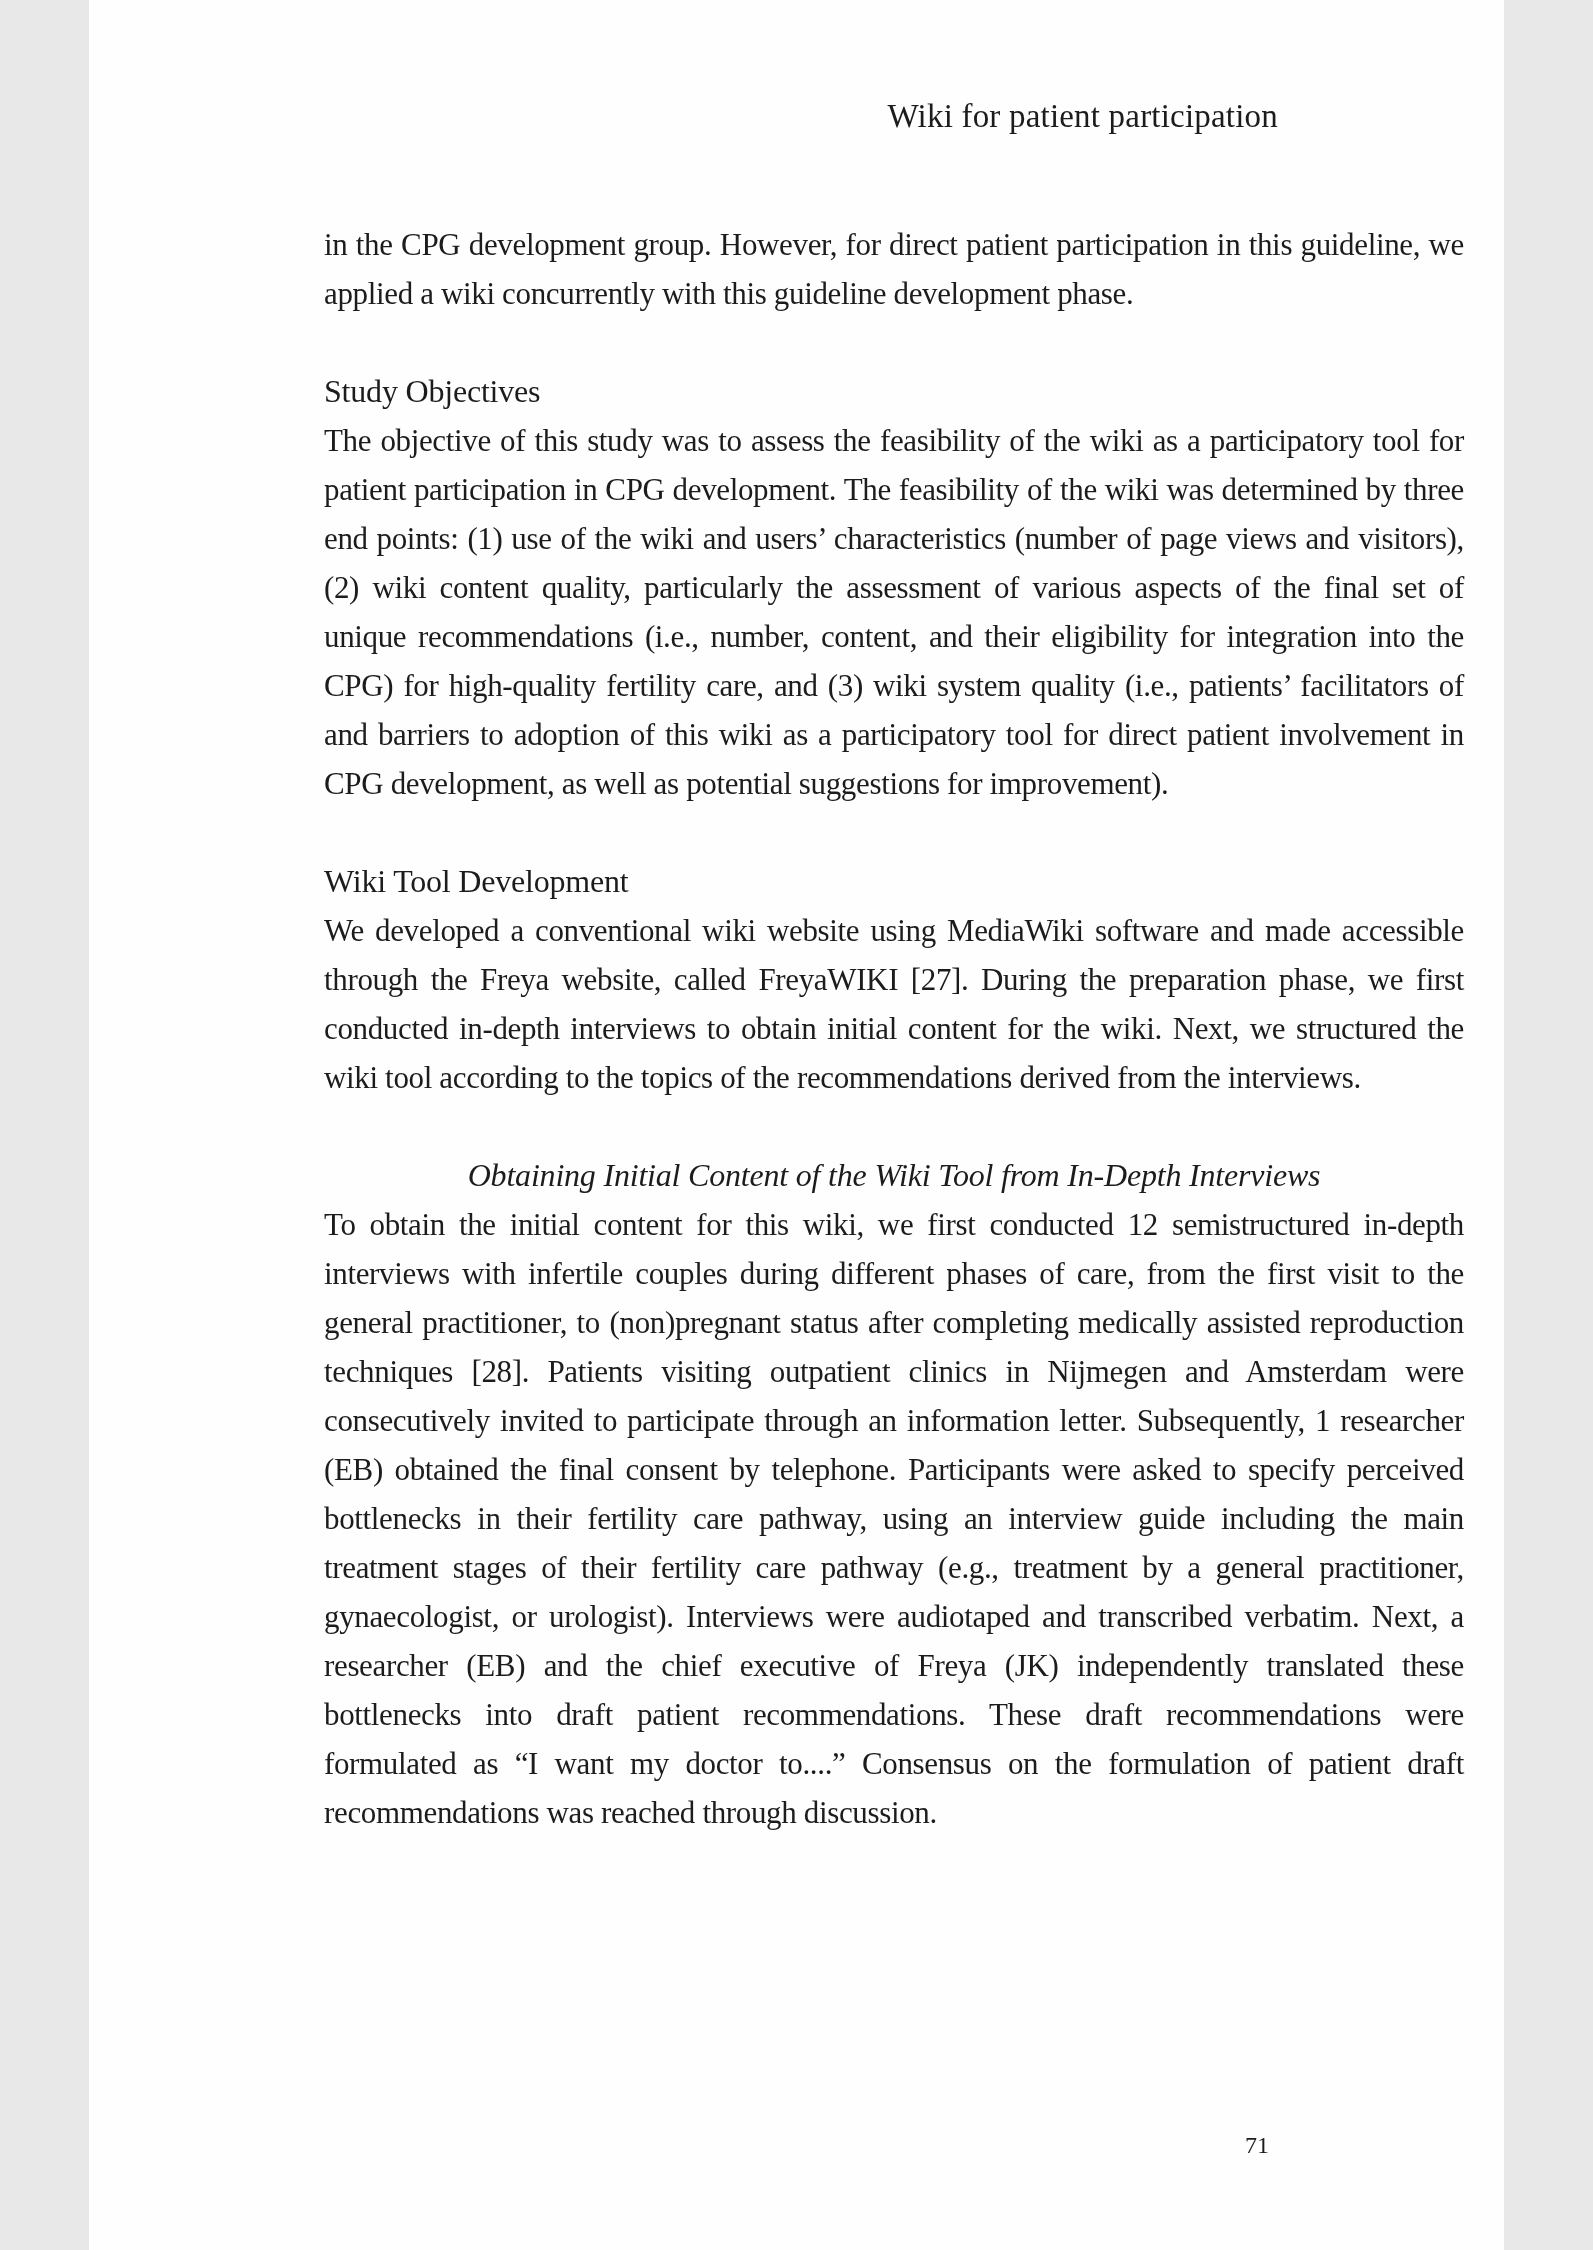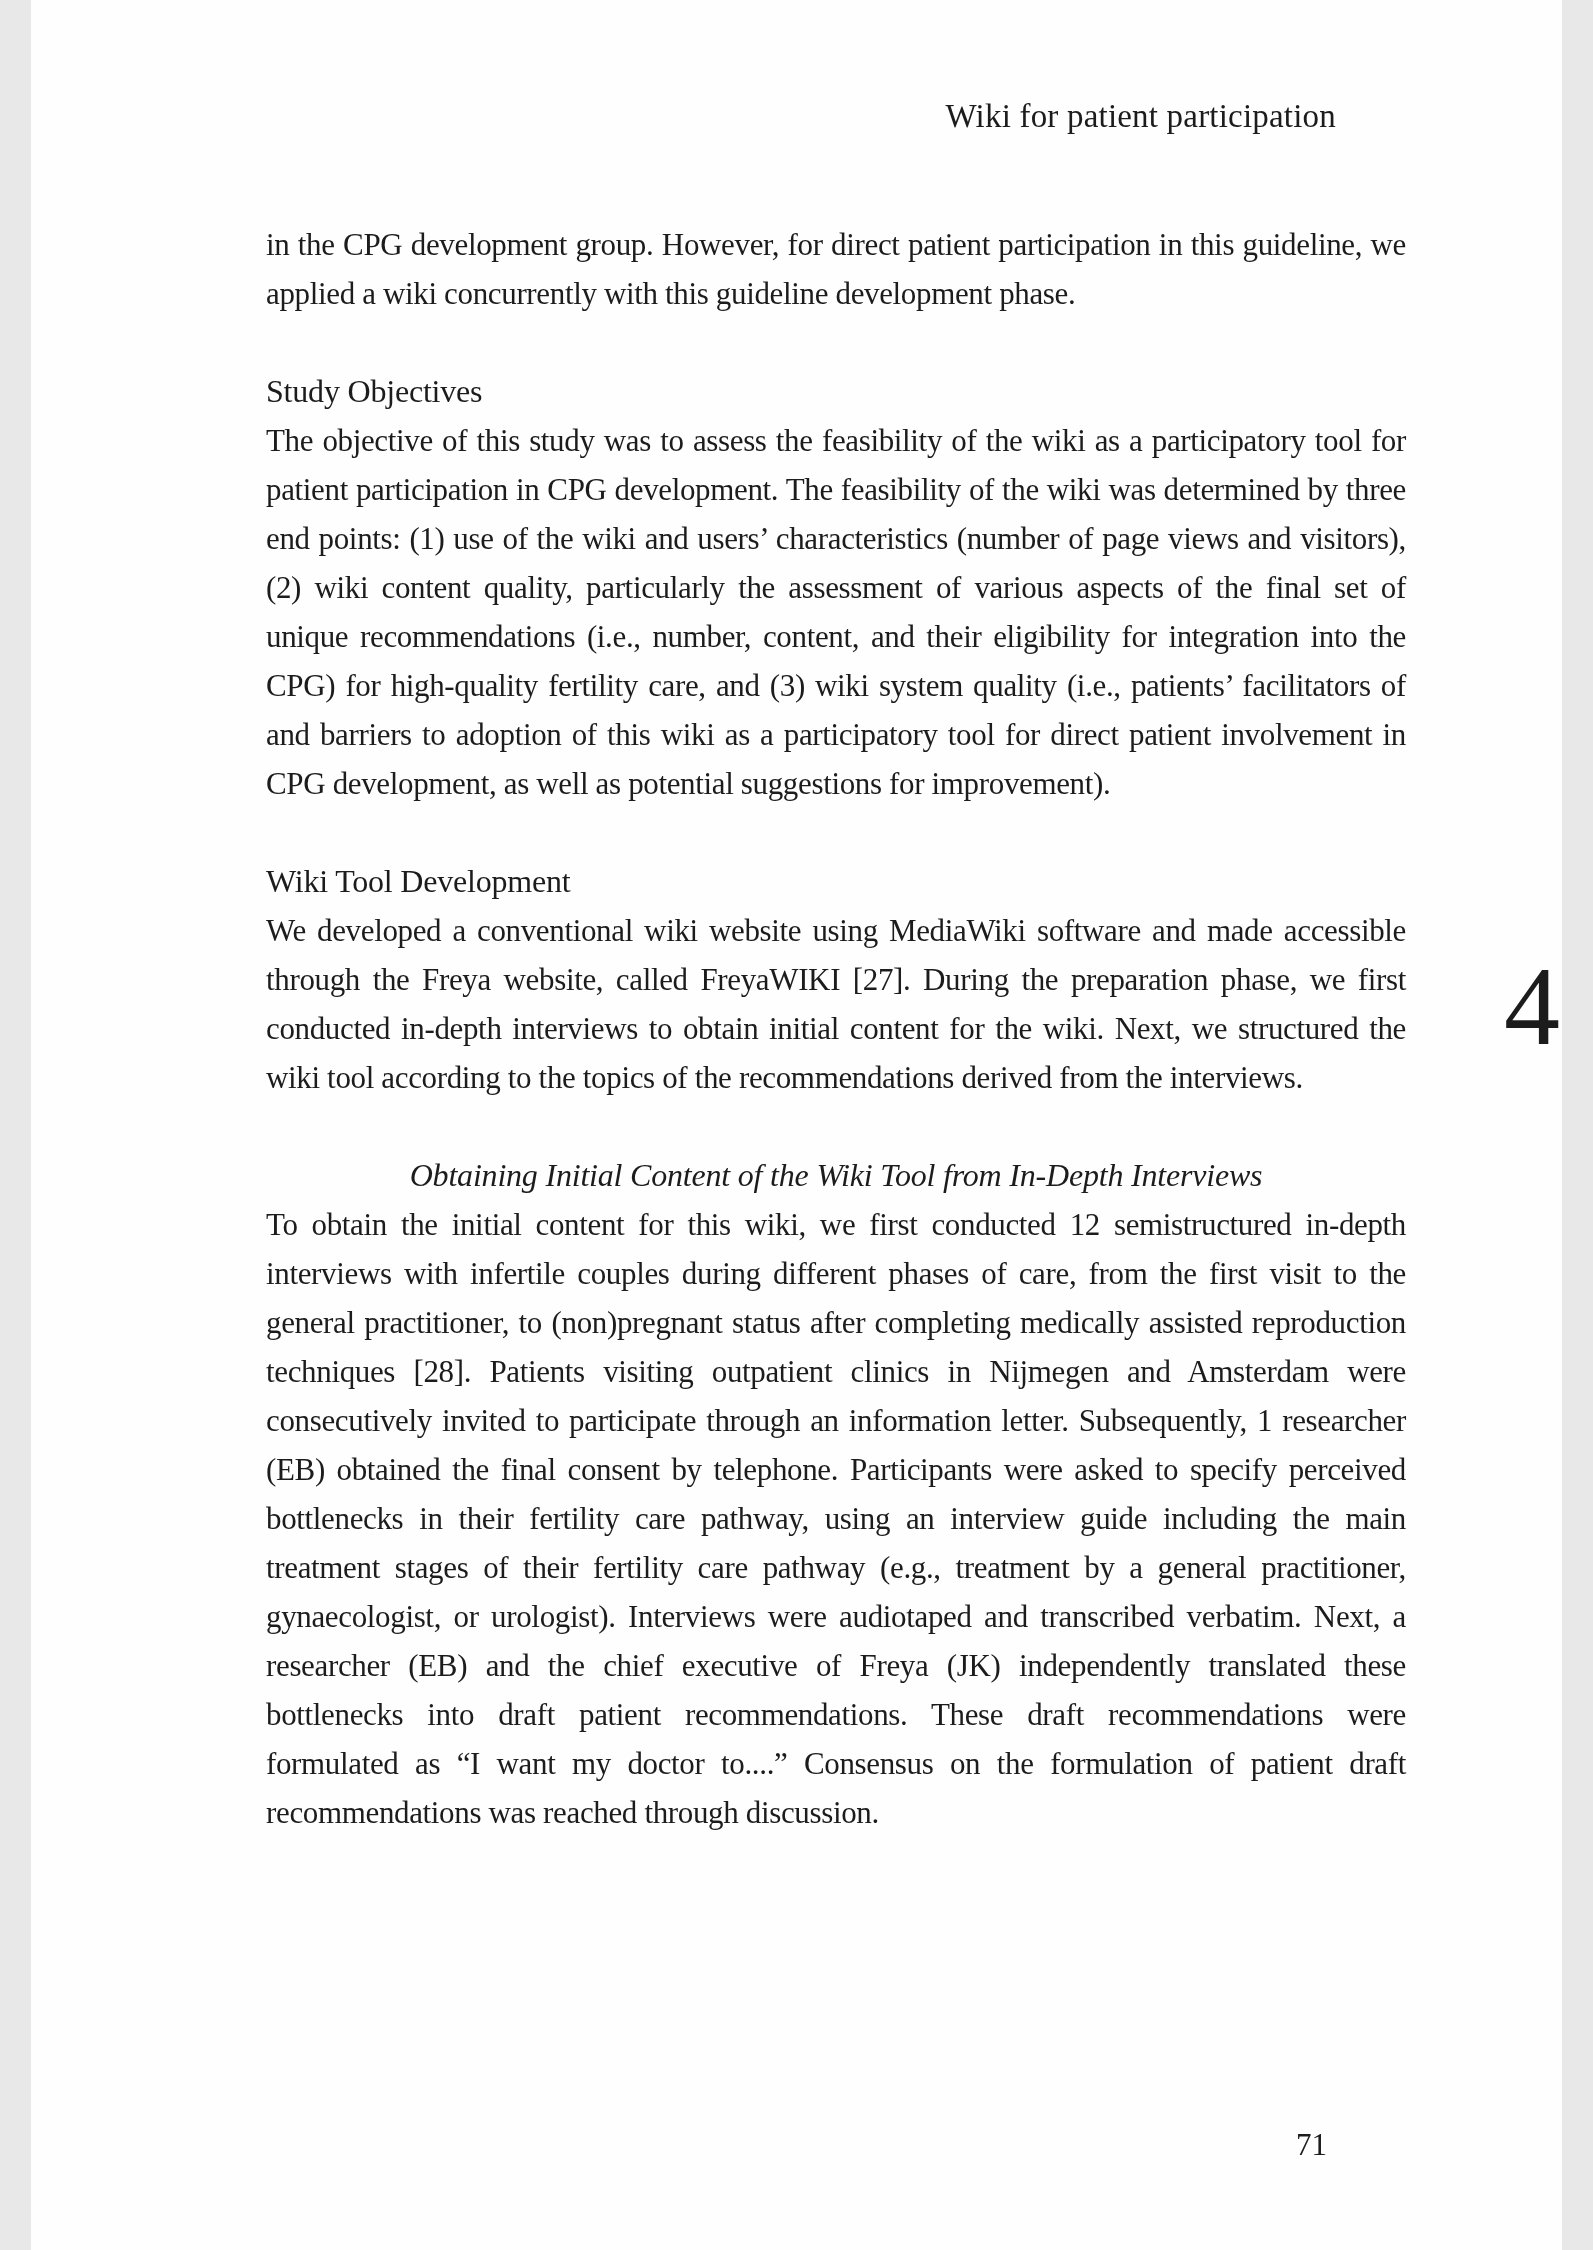--- a/index.html
+++ b/index.html
@@ -2,21 +2,21 @@
 <html><head>
 <meta charset="utf-8">
 <style>
   html, body {
     margin: 0;
     padding: 0;
     background: #e8e8e8;
   }
   .page {
     position: relative;
-    width: 1531px;
+    width: 1415px;
     height: 2250px;
     margin: 0 auto;
     background: #fefefe;
     overflow: hidden;
     font-family: "Liberation Serif", "DejaVu Serif", serif;
     color: #1c1c1c;
   }
   .running-header {
     position: absolute;
     top: 96px;
@@ -65,21 +65,21 @@
     position: absolute;
     left: 1556px;
     top: 895px;
     width: 37px;
     height: 222px;
   }
   .page-number {
     position: absolute;
     top: 2126px;
     right: 235px;
-    font-size: 31px;
+    font-size: 24px;
     line-height: 38px;
   }
 </style>
 </head>
 <body>
 
 <div class="page" style="background: rgb(254, 254, 254); color: rgb(28, 28, 28);">
 
   <div class="running-header">Wiki for patient participation</div>
 

